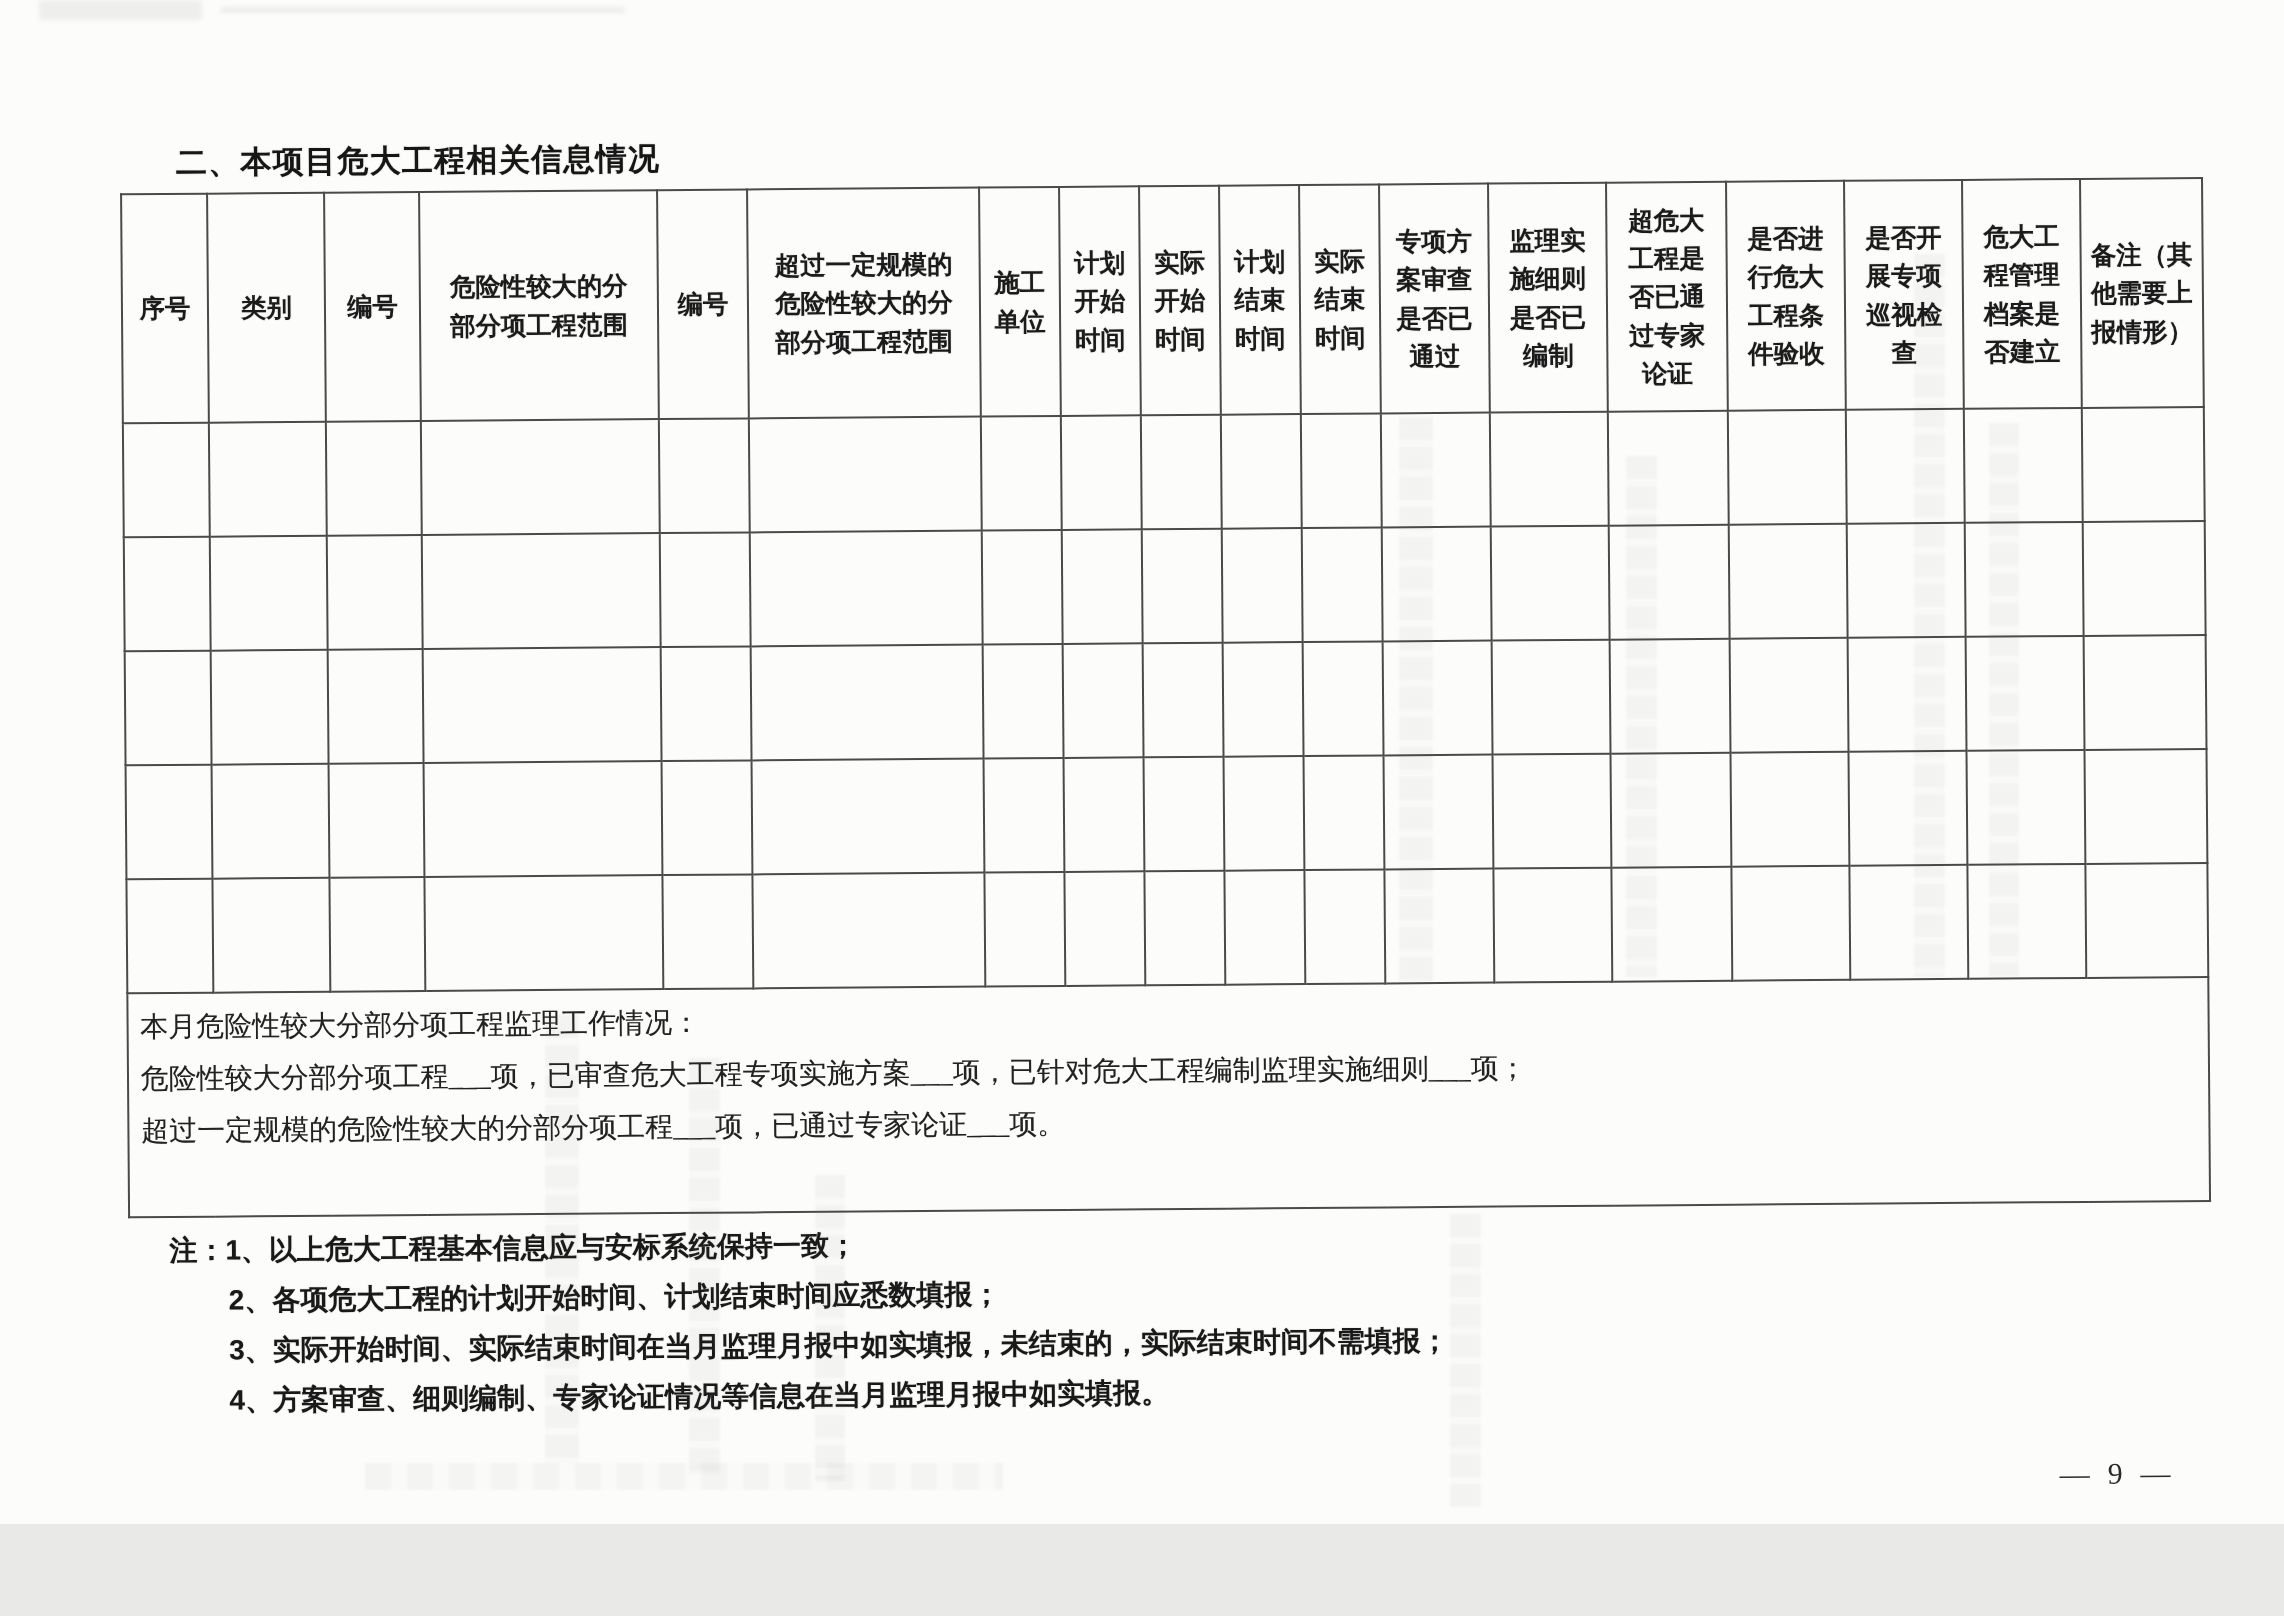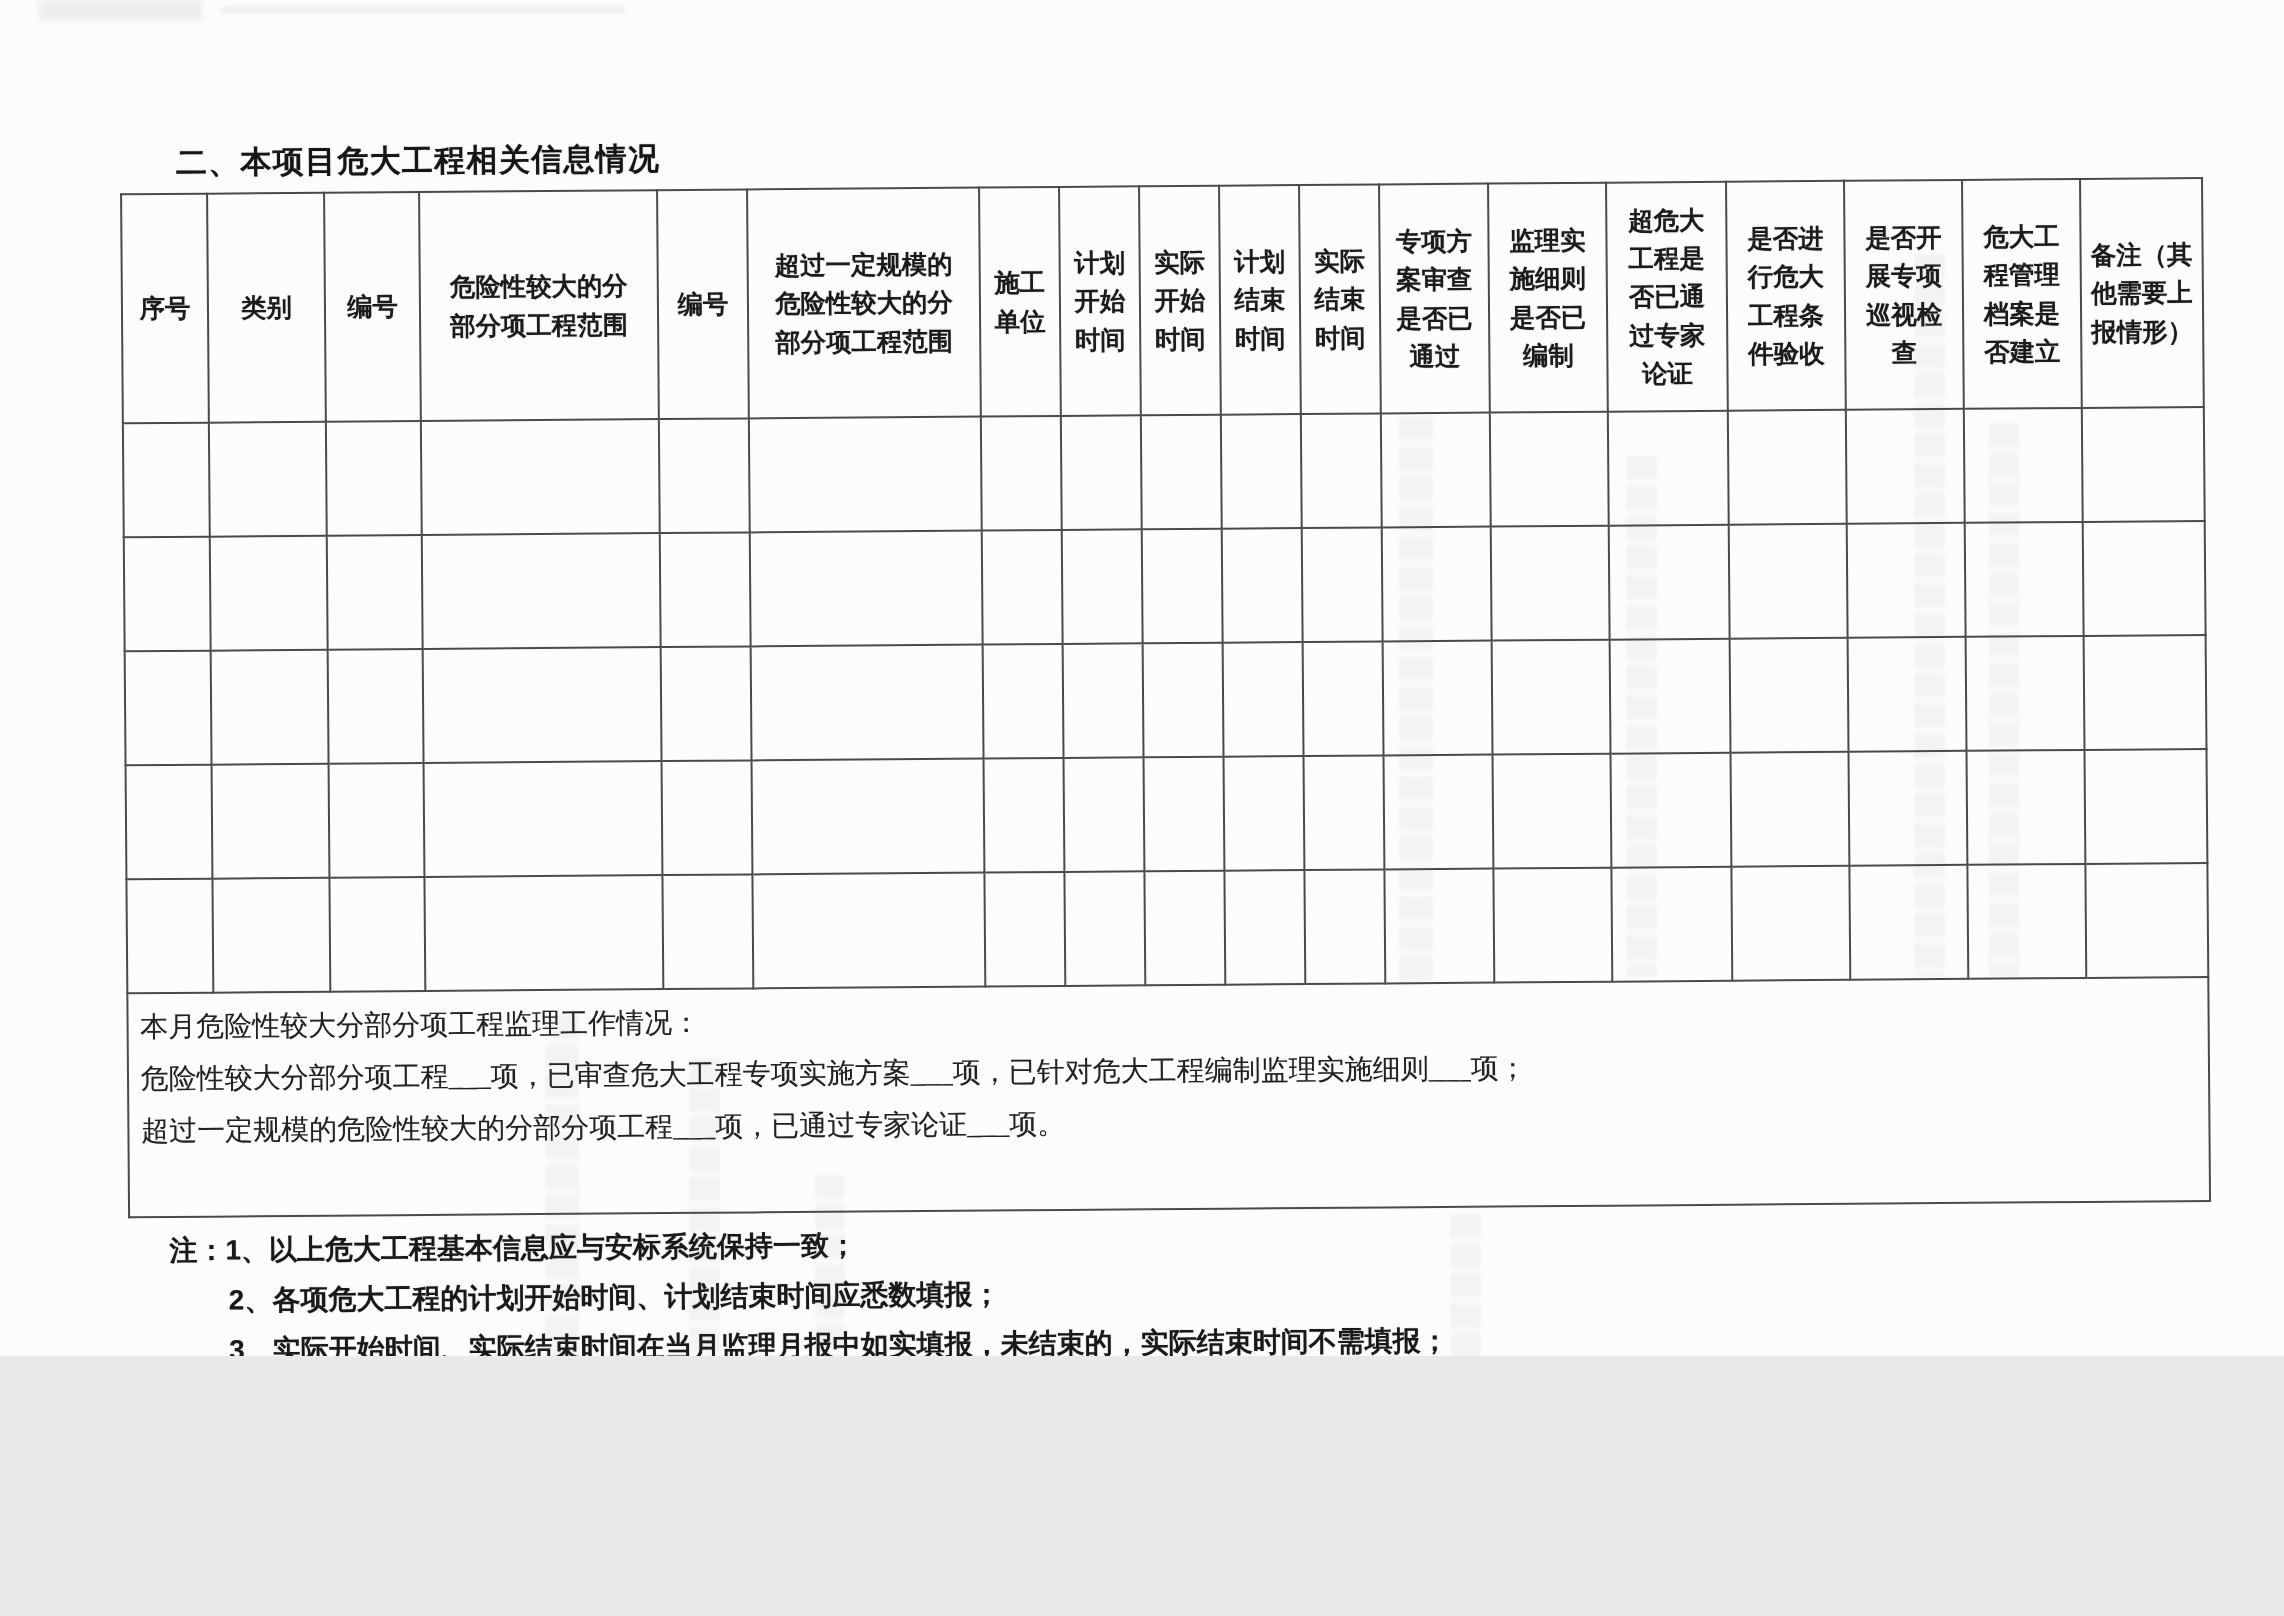--- a/index.html
+++ b/index.html
@@ -2,21 +2,21 @@
 <html style="font-size:10.4px"><head>
 <meta charset="utf-8">
 <style>
   html,body{margin:0;padding:0;}
   body{
     width:2284px;height:1617px;
     background:#e9e9e7;
     font-family:"Liberation Sans",sans-serif;
   }
   .page{
-    position:relative;width:2284px;height:1356px;overflow:hidden;
+    position:relative;width:2284px;height:1524px;overflow:hidden;
     background:#fcfcfa;color:#1d1d1d;
   }
   .sheet{
     position:absolute;left:0;top:0;width:2284px;height:1617px;
     transform:rotate(-0.45deg);
     transform-origin:169px 1204px;
   }
   .title{
     position:absolute;left:184px;top:142px;
     font-size:31px;font-weight:bold;letter-spacing:1.3px;color:#161616;

